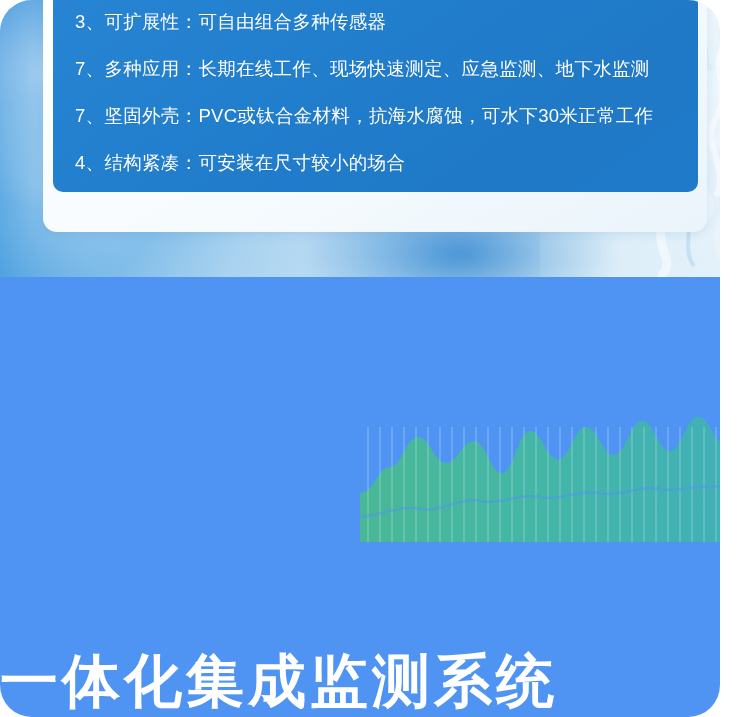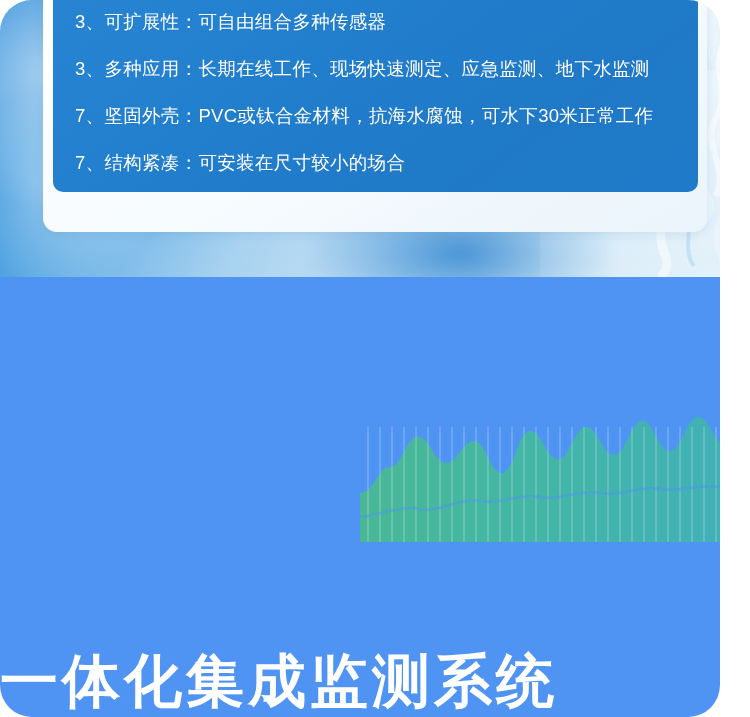--- a/index.html
+++ b/index.html
@@ -126,23 +126,23 @@
       <ellipse cx="140" cy="206" rx="34" ry="28" fill="#ffffff" opacity="0.28"></ellipse>
       <ellipse cx="196" cy="238" rx="22" ry="34" fill="#ffffff" opacity="0.25"></ellipse>
       <path d="M108,150 C130,164 122,190 140,206 C158,222 140,248 154,266" fill="none" stroke="#a9d3ee" stroke-width="4" opacity="0.55"></path>
     </svg>
 
     <div class="feature-card"></div>
 
     <div class="feature-inner">
       <div class="feature-list">
         <div class="feature-item">3、可扩展性：可自由组合多种传感器</div>
-        <div class="feature-item">3、多种应用：长期在线工作、现场快速测定、应急监测、地下水监测</div>
+        <div class="feature-item">7、多种应用：长期在线工作、现场快速测定、应急监测、地下水监测</div>
         <div class="feature-item">7、坚固外壳：PVC或钛合金材料，抗海水腐蚀，可水下30米正常工作</div>
-        <div class="feature-item">7、结构紧凑：可安装在尺寸较小的场合</div>
+        <div class="feature-item">4、结构紧凑：可安装在尺寸较小的场合</div>
       </div>
     </div>
   </div>
 
   <div class="hero">
 
     <svg class="waveform" viewBox="0 0 390 145" preserveAspectRatio="none">
       <defs>
         <linearGradient id="wavg" x1="0" y1="0" x2="1" y2="0">
           <stop offset="0%" stop-color="#49bb8e"></stop>

